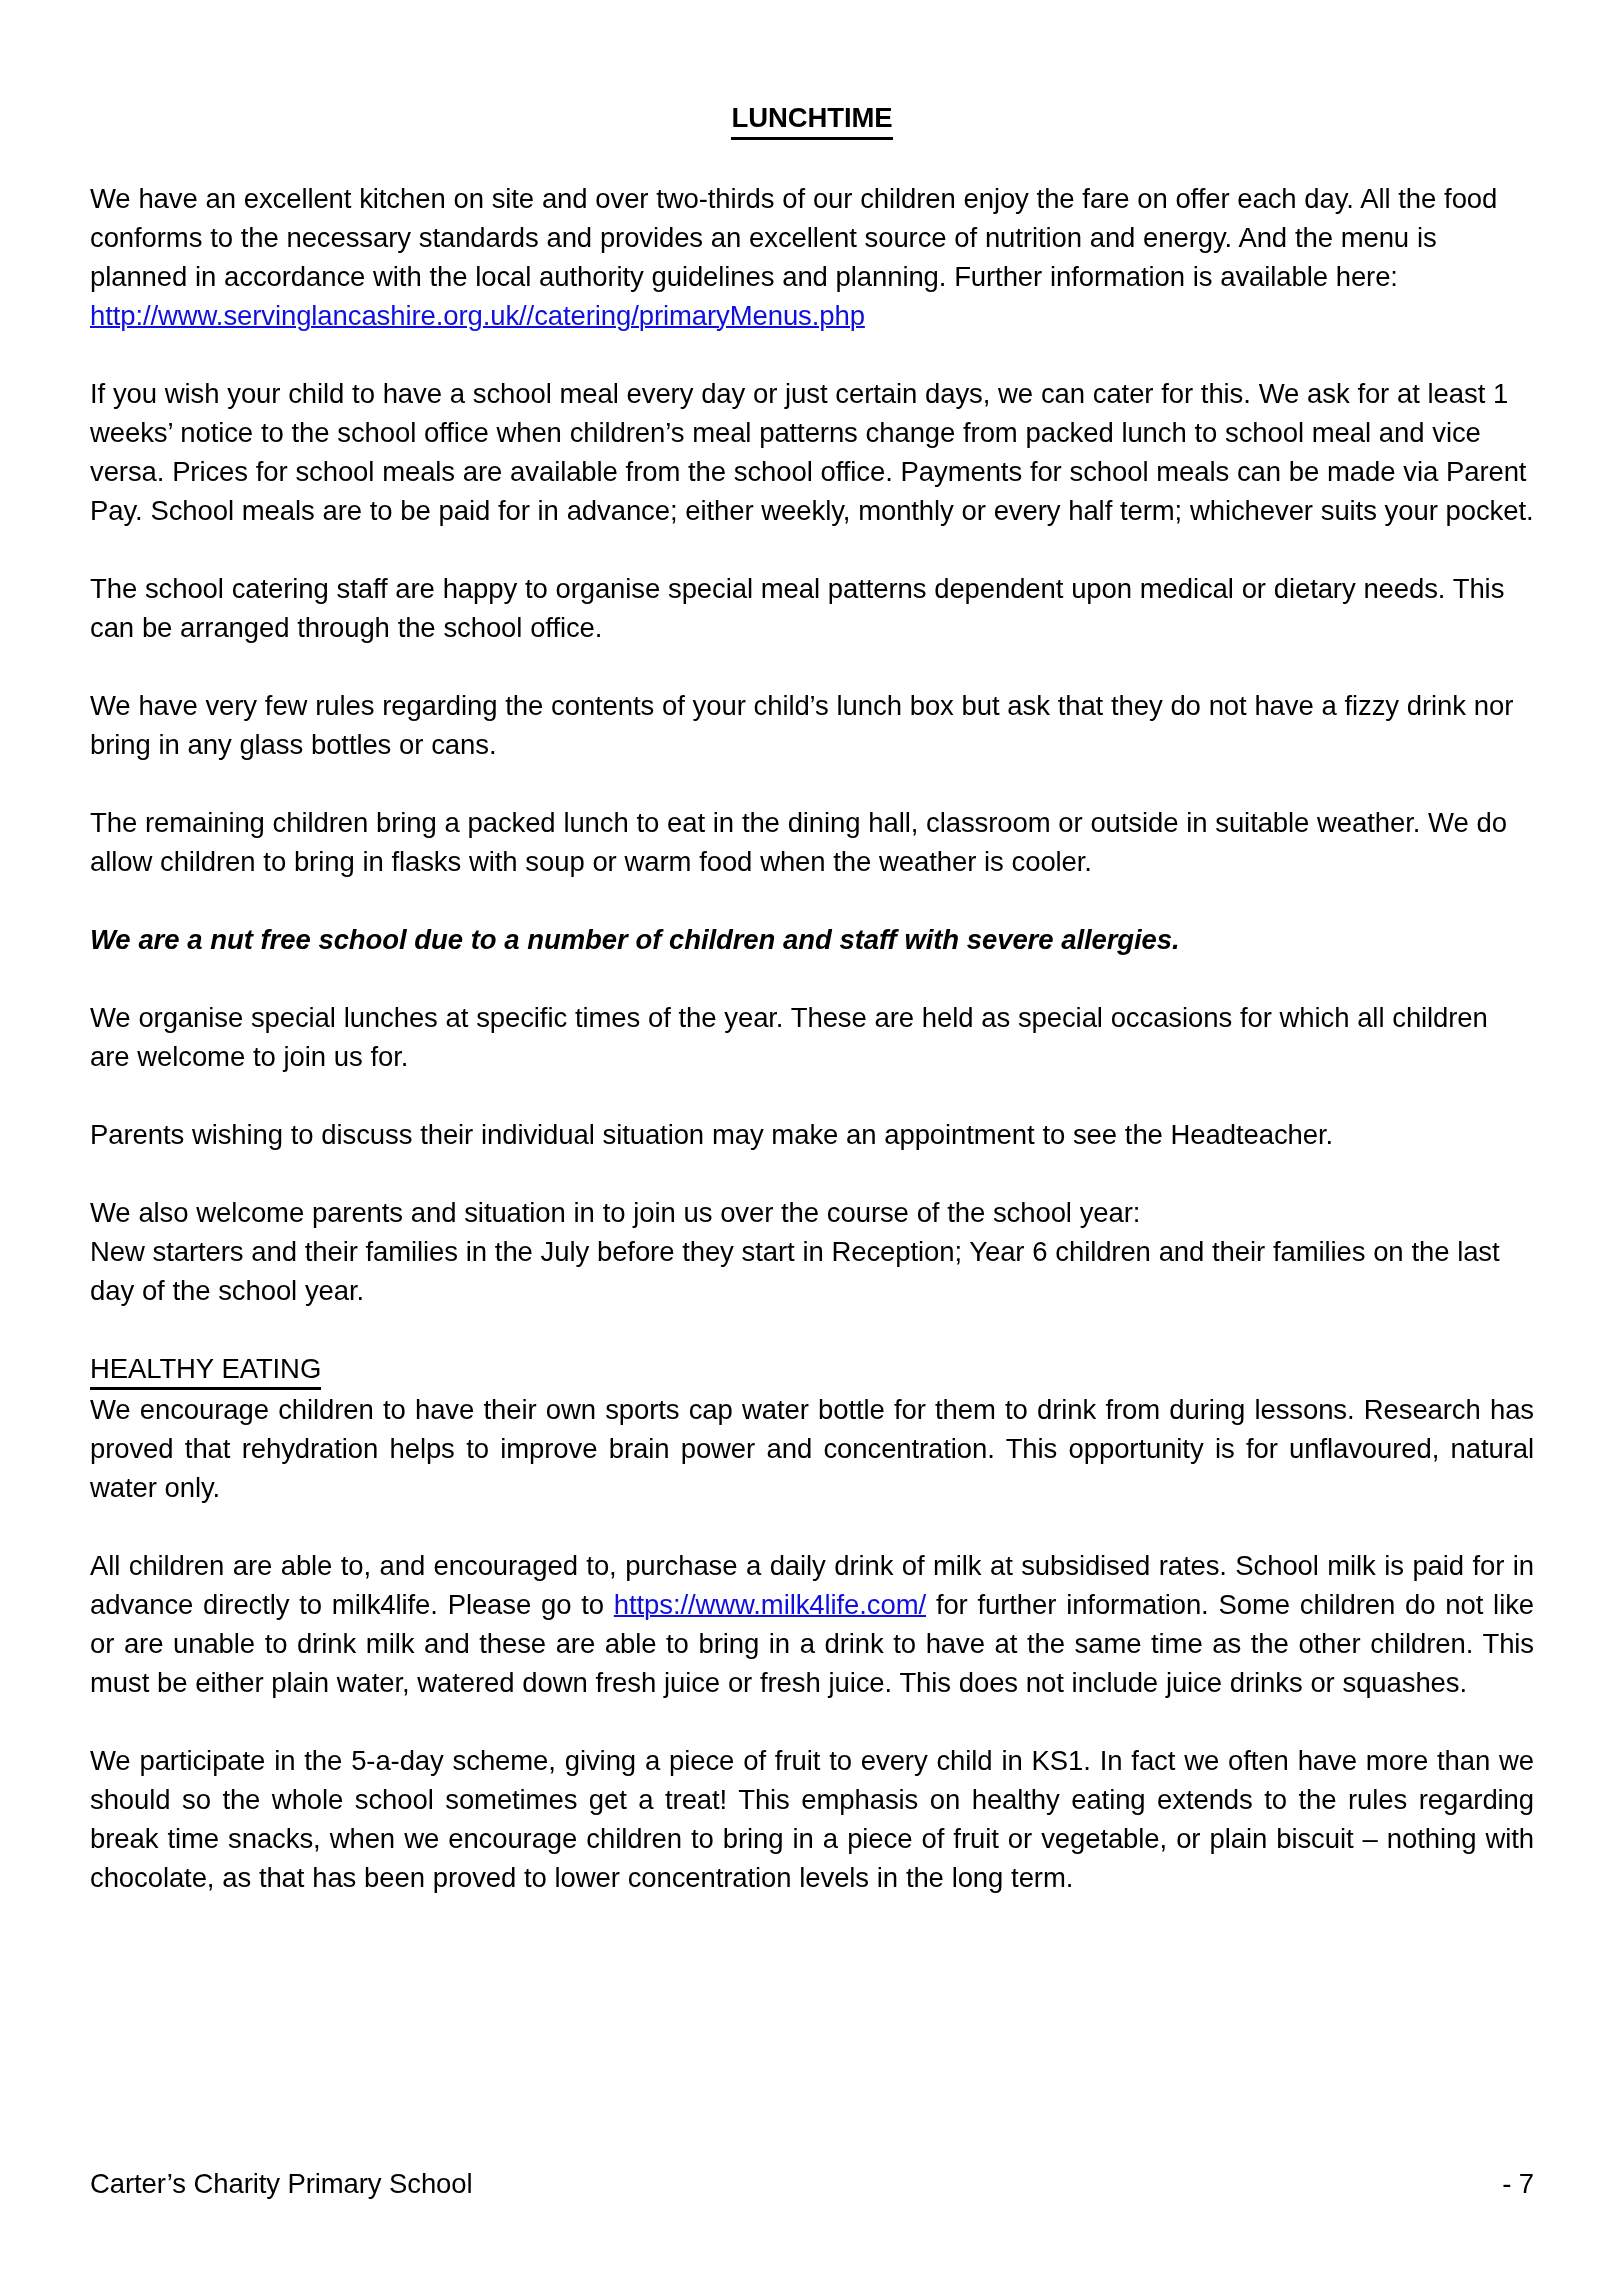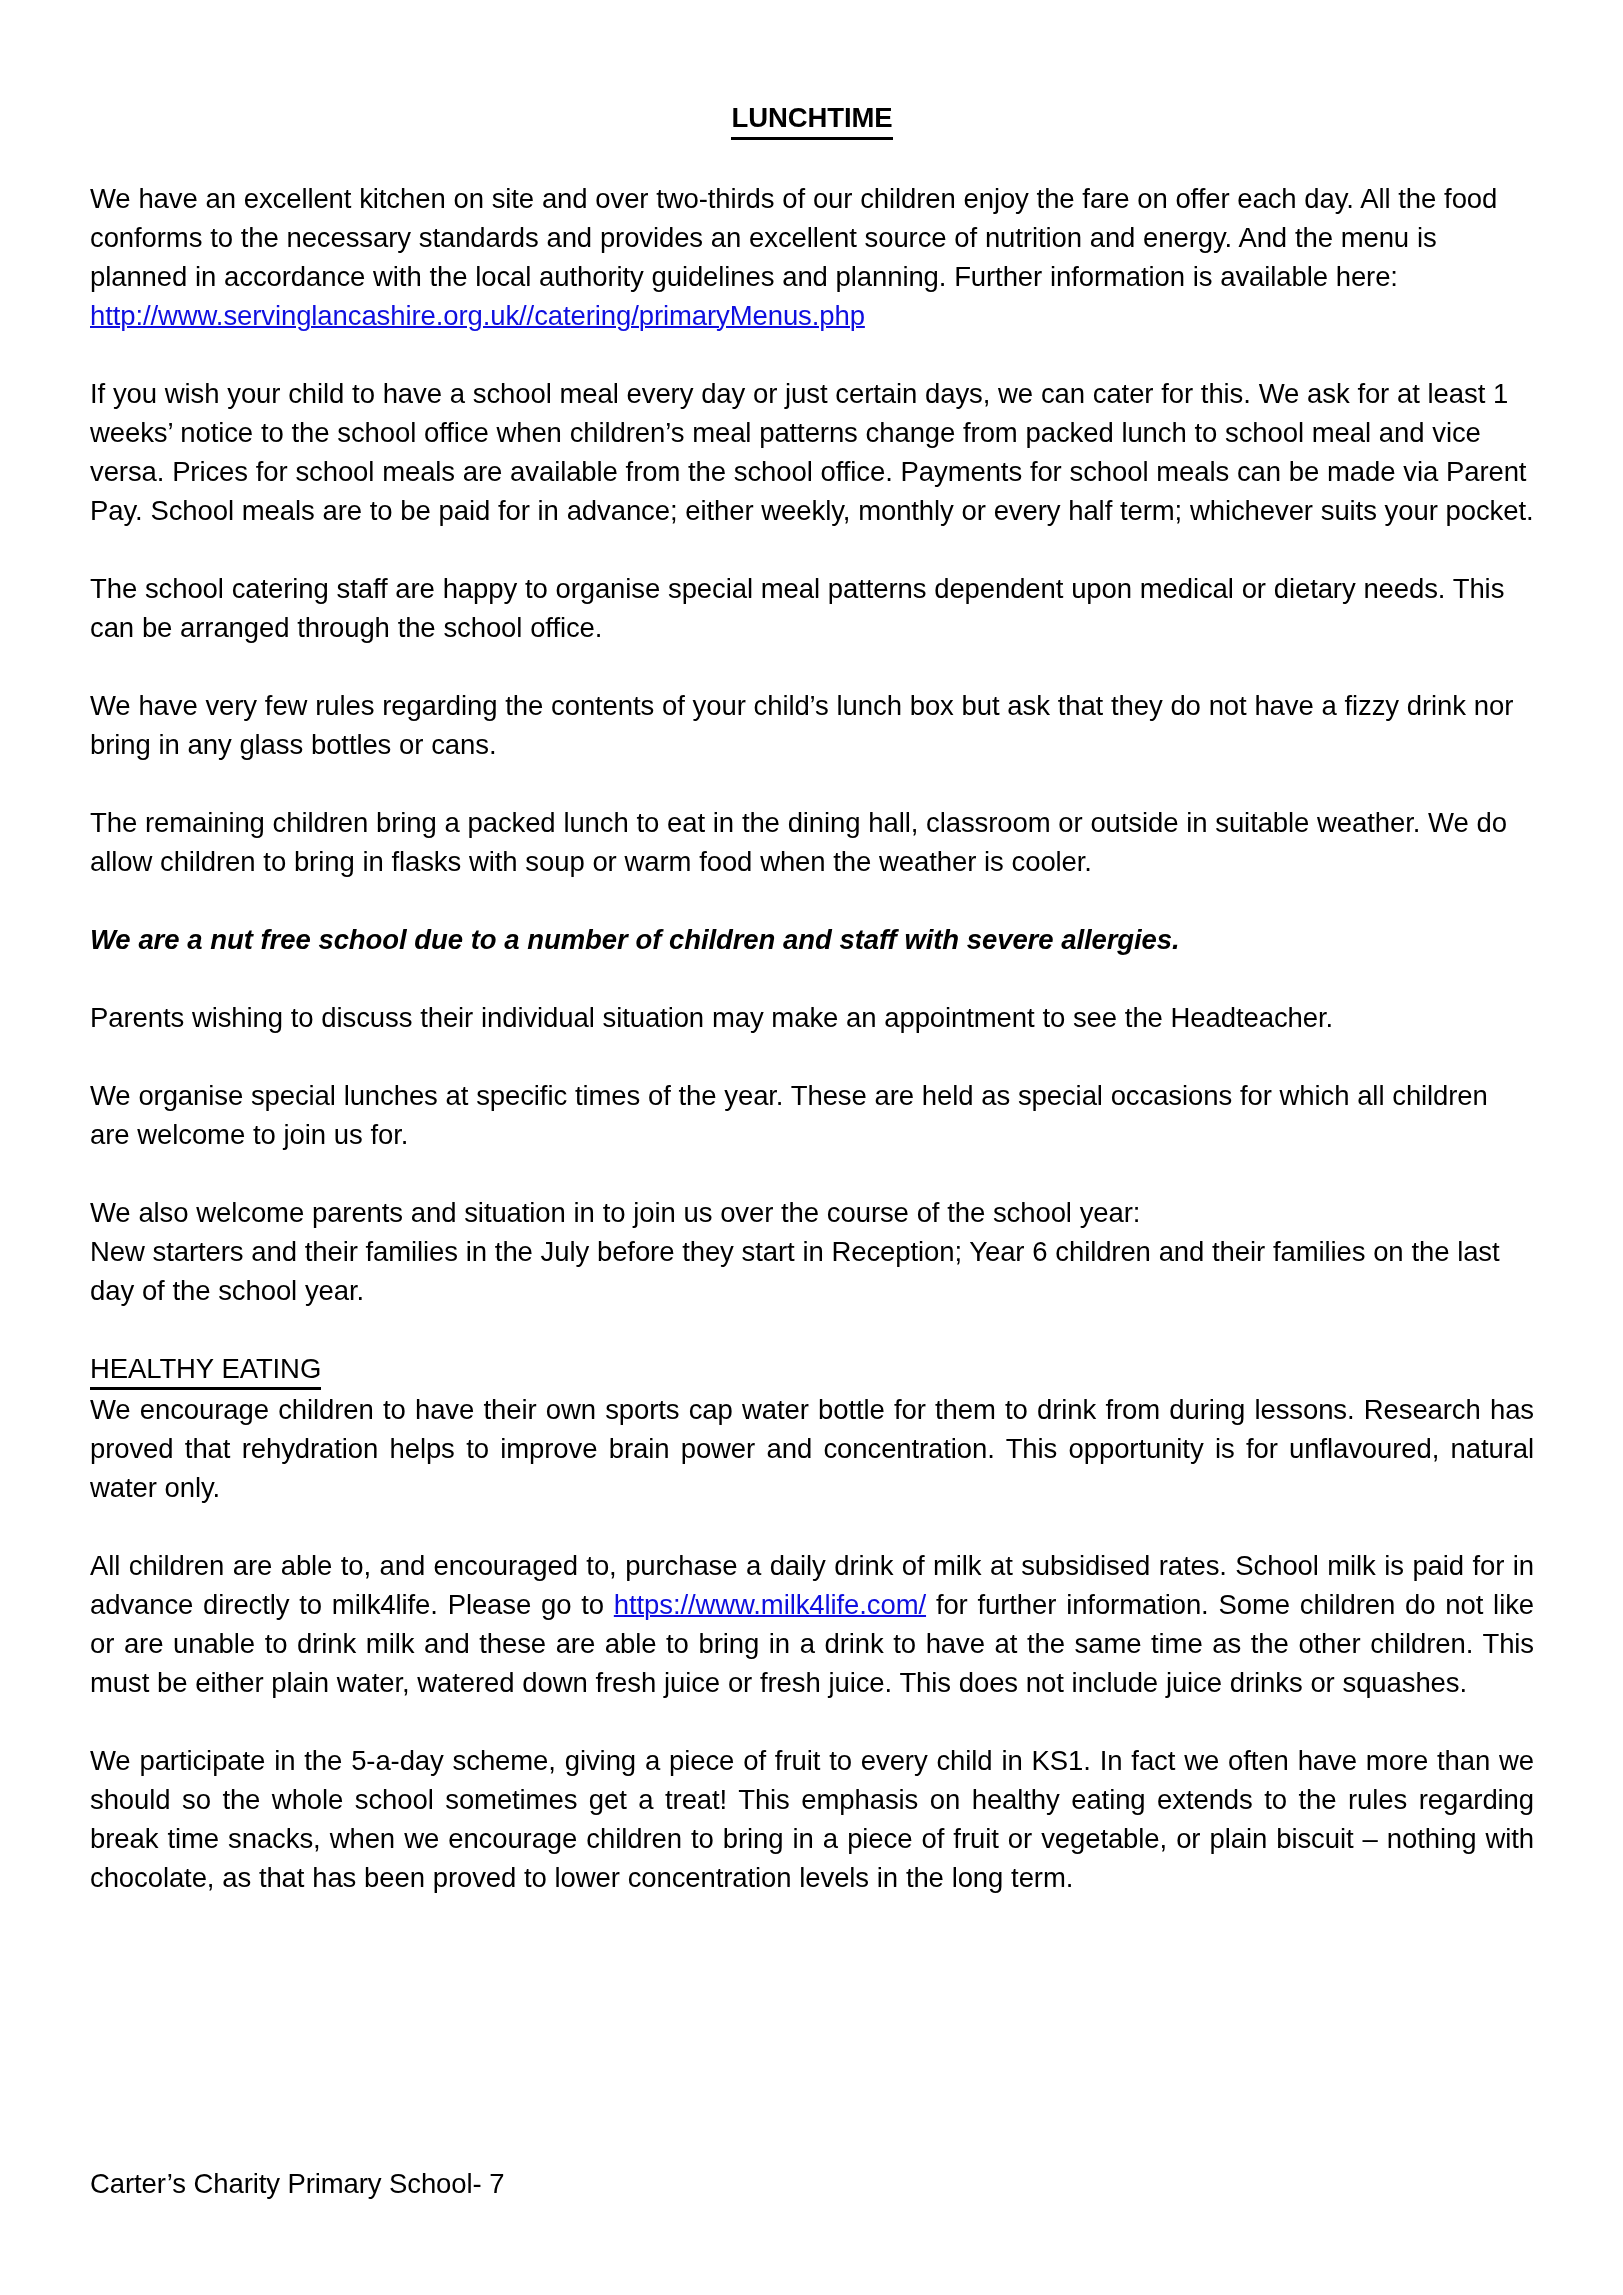--- a/index.html
+++ b/index.html
@@ -54,21 +54,21 @@
     text-decoration: underline;
     text-decoration-thickness: 2px;
     cursor: pointer;
   }
   .footer {
     position: absolute;
     left: 90px;
     top: 2164px;
     width: 1444px;
     display: flex;
-    justify-content: flex-start;
+    justify-content: space-between;
     font-size: 27.5px;
     line-height: 39px;
     letter-spacing: -0.1px;
   }
 </style>
 </head>
 <body>
 
 <div class="page">
   <div class="content">
@@ -80,23 +80,23 @@
     <p>If you wish your child to have a school meal every day or just certain days, we can cater for this. We ask for at least 1 weeks’ notice to the school office when children’s meal patterns change from packed lunch to school meal and vice versa. Prices for school meals are available from the school office. Payments for school meals can be made via Parent Pay. School meals are to be paid for in advance; either weekly, monthly or every half term; whichever suits your pocket.</p>
 
     <p>The school catering staff are happy to organise special meal patterns dependent upon medical or dietary needs. This can be arranged through the school office.</p>
 
     <p>We have very few rules regarding the contents of your child’s lunch box but ask that they do not have a fizzy drink nor bring in any glass bottles or cans.</p>
 
     <p>The remaining children bring a packed lunch to eat in the dining hall, classroom or outside in suitable weather. We do allow children to bring in flasks with soup or warm food when the weather is cooler.</p>
 
     <p class="bold">We are a nut free school due to a number of children and staff with severe allergies.</p>
 
+    <p>We organise special lunches at specific times of the year. These are held as special occasions for which all children are welcome to join us for.</p>
+
     <p>Parents wishing to discuss their individual situation may make an appointment to see the Headteacher.</p>
-
-    <p>We organise special lunches at specific times of the year. These are held as special occasions for which all children are welcome to join us for.</p>
 
     <p><span>We also welcome parents and situation in to join us over the course of the school year:</span><br><span>New starters and their families in the July before they start in Reception; Year 6 children and their families on the last day of the school year.</span></p>
 
     <p class="heading"><span class="u-thick">HEALTHY EATING</span></p>
 
     <p class="justify">We encourage children to have their own sports cap water bottle for them to drink from during lessons. Research has proved that rehydration helps to improve brain power and concentration. This opportunity is for unflavoured, natural water only.</p>
 
     <p class="justify"><span>All children are able to, and encouraged to, purchase a daily drink of milk at subsidised rates. School milk is paid for in advance directly to milk4life. Please go to </span><a class="link">https://www.milk4life.com/</a><span> for further information. Some children do not like or are unable to drink milk and these are able to bring in a drink to have at the same time as the other children. This must be either plain water, watered down fresh juice or fresh juice. This does not include juice drinks or squashes.</span></p>
 
     <p class="justify">We participate in the 5-a-day scheme, giving a piece of fruit to every child in KS1. In fact we often have more than we should so the whole school sometimes get a treat! This emphasis on healthy eating extends to the rules regarding break time snacks, when we encourage children to bring in a piece of fruit or vegetable, or plain biscuit – nothing with chocolate, as that has been proved to lower concentration levels in the long term.</p>

